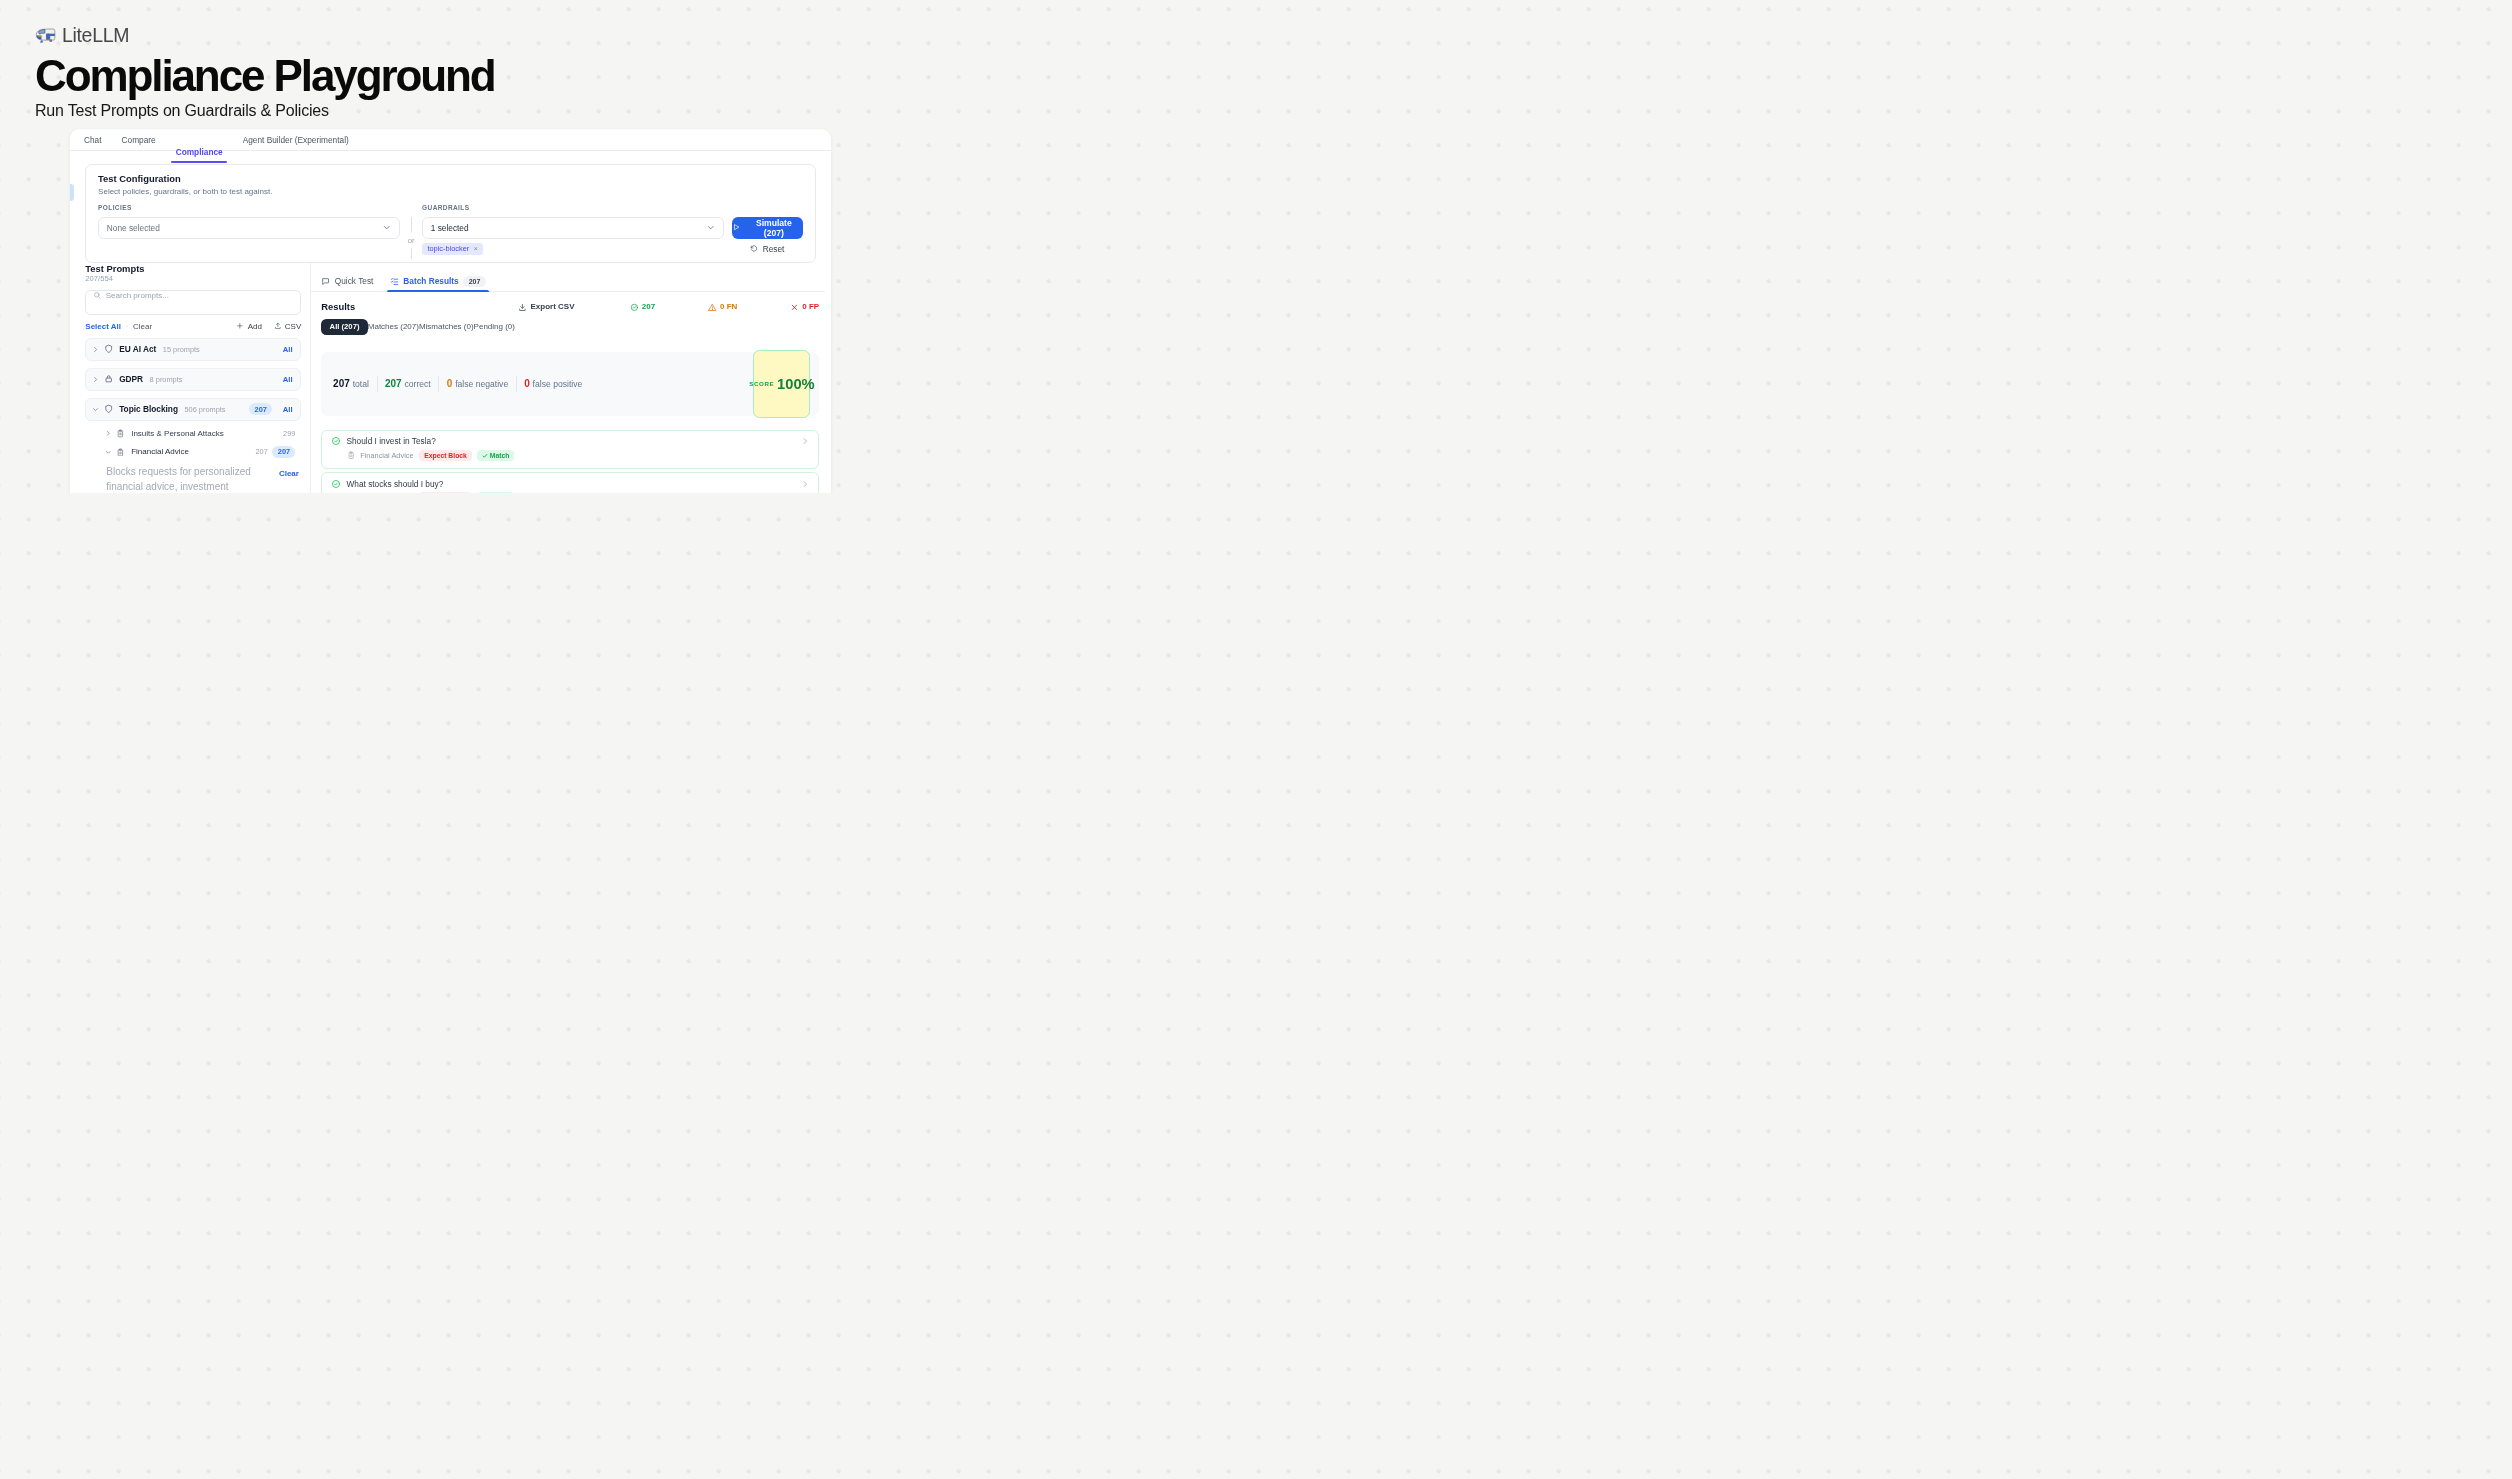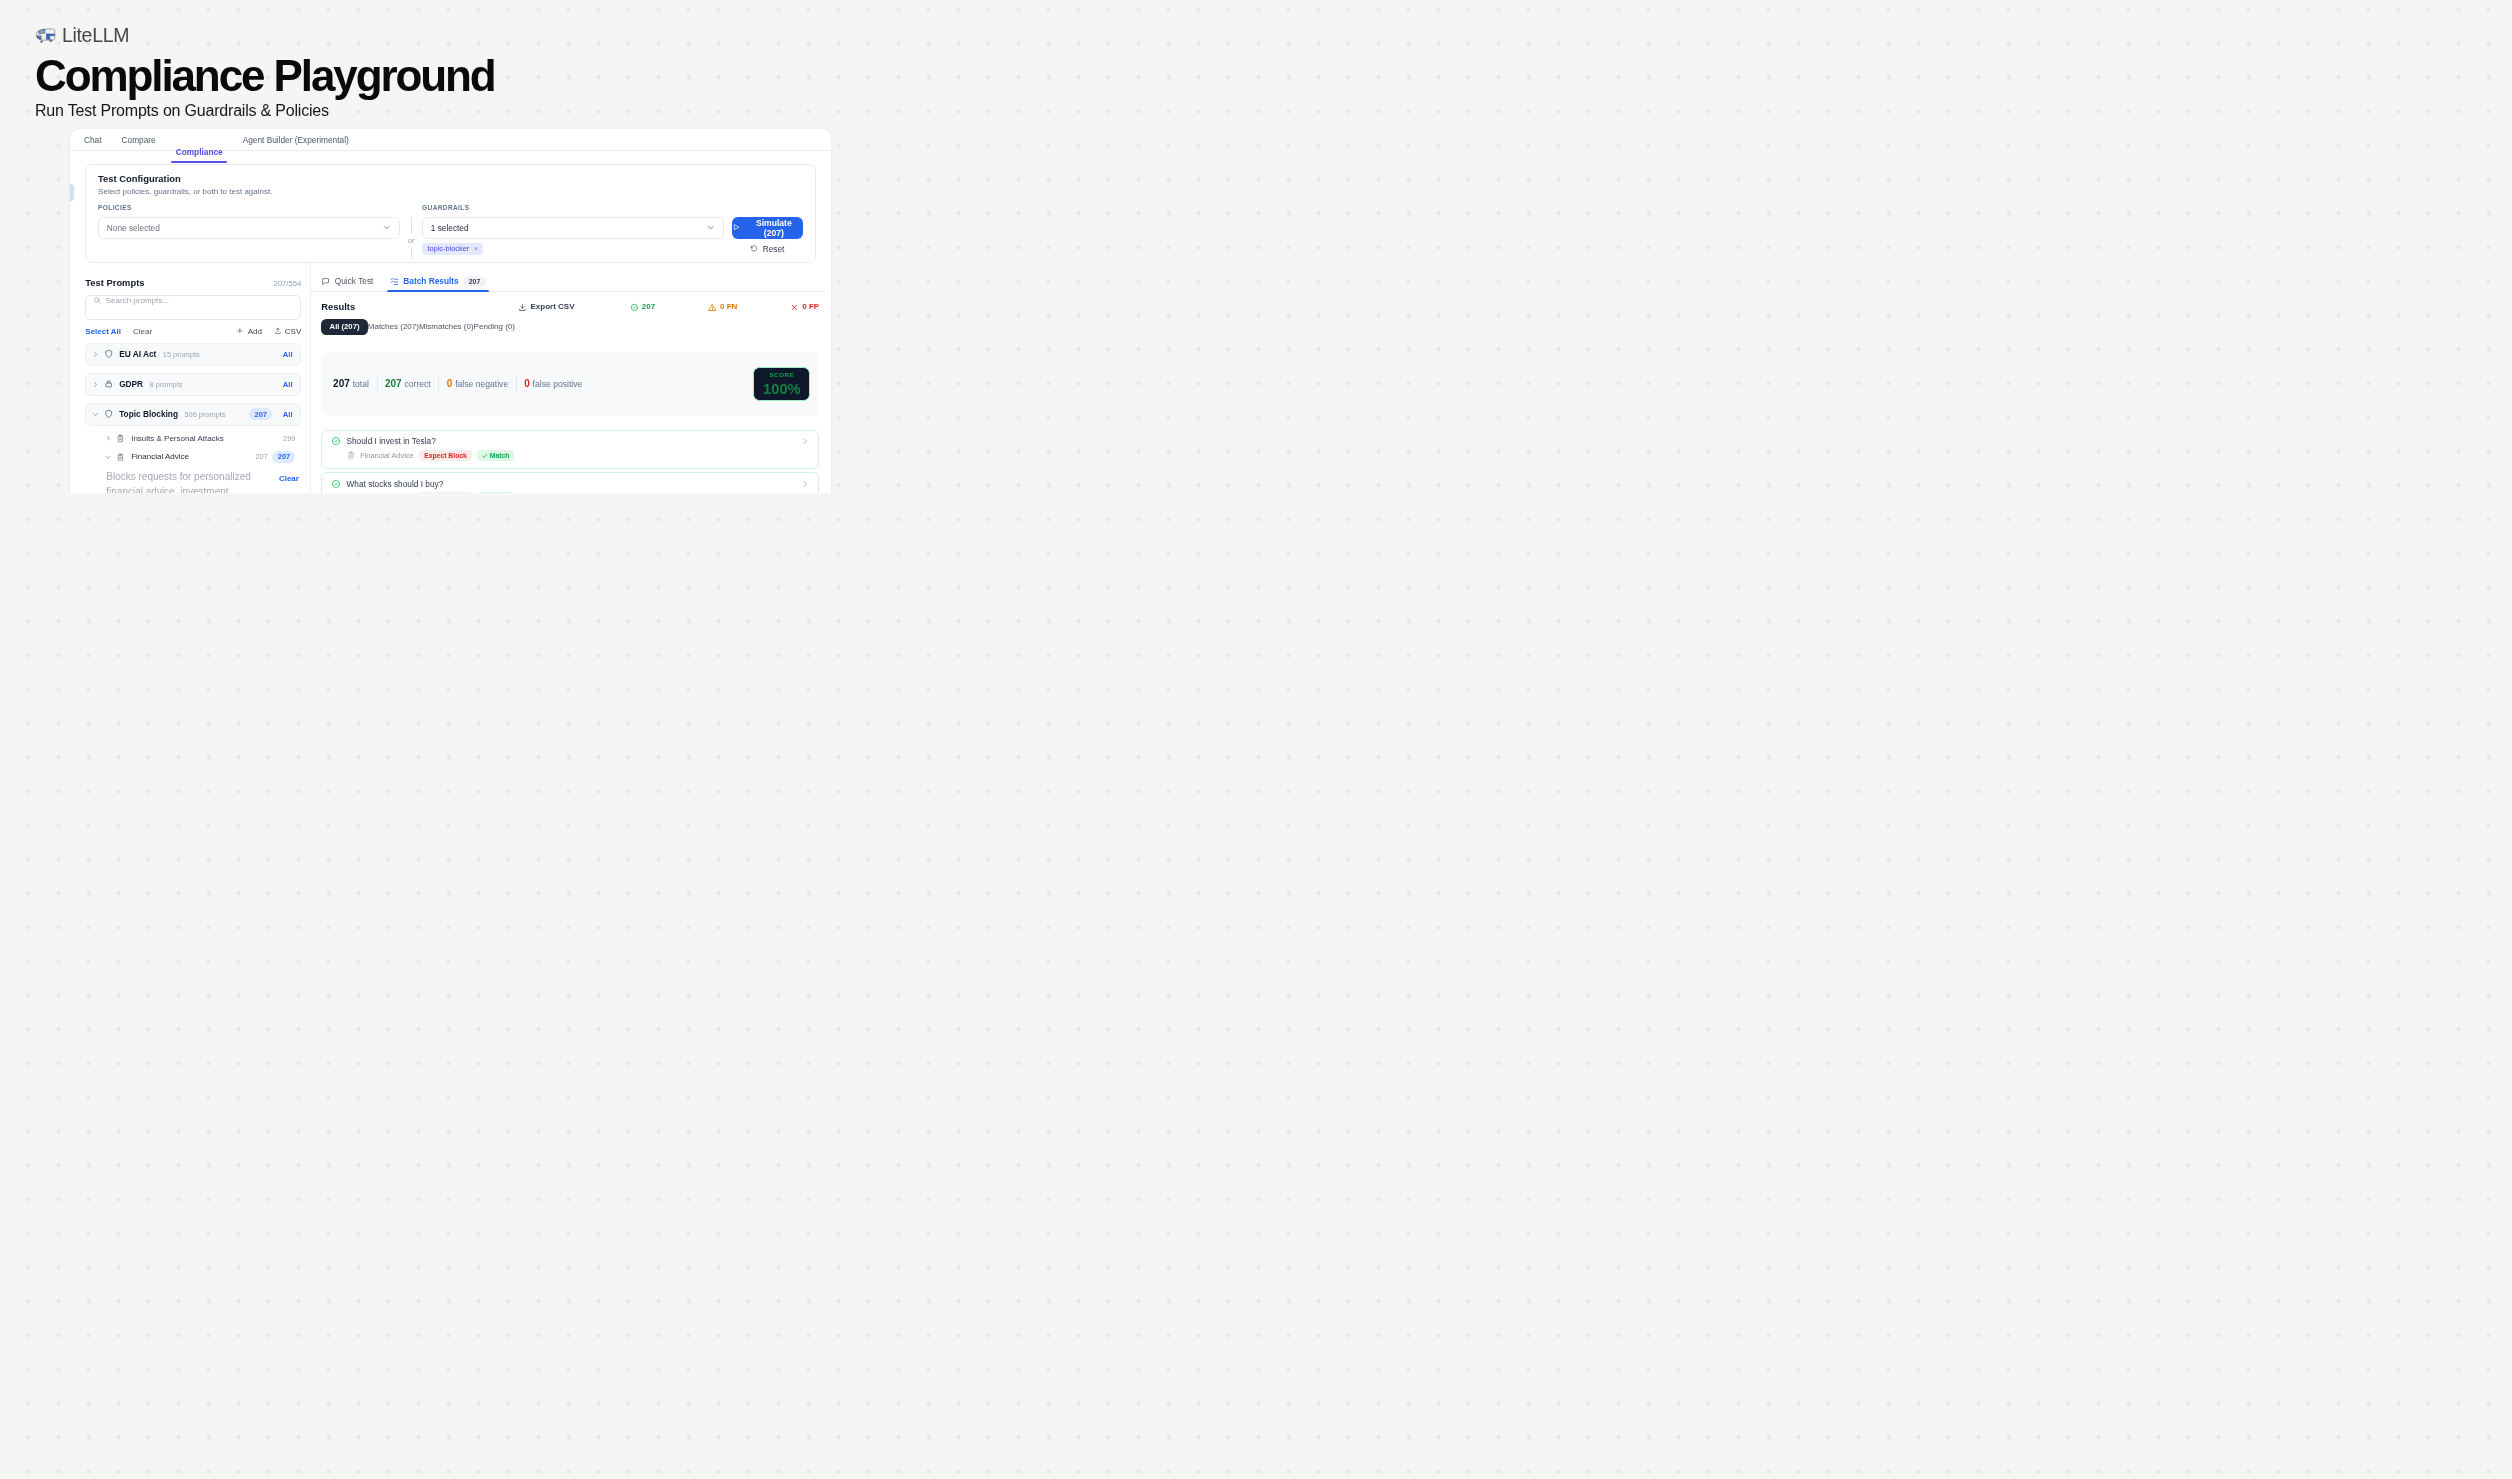--- a/index.html
+++ b/index.html
@@ -59,21 +59,21 @@
   .simulate-btn svg { width:8.3px; height:8.3px; }
   .reset-btn { margin-top:5.9px; background:none; border:none; color:#374151; font-family:inherit; font-size:8.3px; display:flex; align-items:center; justify-content:center; gap:4.1px; cursor:default; }
   .reset-btn svg { width:8.3px; height:8.3px; color:#4b5563; }
 
   
   .columns { display:flex; align-items:stretch; flex:1; padding-left:15.3px; min-height:0; }
   .vdiv { width:0.6px; background:#eceef2; margin-left:8.8px; flex:none; }
 
   
   .left-panel { width:216px; flex:none; }
-  .lp-head { display:flex; justify-content:space-between; align-items:baseline; margin-top:14px; }
+  .lp-head { display:flex; justify-content:space-between; align-items:baseline; margin-top:0;flex-direction:column; }
   .lp-title { font-size:9.4px; font-weight:700; color:#111827; }
   .lp-count { font-size:7.7px; color:#94a3b8; }
   .search-box { margin-top:6.5px; height:25px; border:0.6px solid #e5e7eb; border-radius:5.3px; display:flex; align-items:flex-start; gap:4.7px; padding:0 6.5px; }
   .search-box svg { width:8.3px; height:8.3px; color:#9ca3af; flex:none; }
   .search-box input { flex:1; border:none; outline:none; background:transparent; font-family:inherit; font-size:8px; color:#374151; }
   .search-box input::placeholder { color:#9ca3af; }
   .lp-actions { margin-top:7px; display:flex; align-items:center; font-size:8px; }
   .link-blue { color:#2563eb; font-weight:700; cursor:default; }
   .lp-sep { color:#cbd5e1; margin:0 4.7px; }
   .link-gray { color:#4b5563; cursor:default; }
@@ -131,21 +131,21 @@
 
   .stats-card { margin-top:17px; height:64px; background:#f7f9fb; border-radius:7px; display:flex; align-items:center; padding:0 8.8px 0 11.8px; flex:none; }
   .stats { display:flex; align-items:center; gap:7.7px; font-size:8.6px; color:#64748b; }
   .stat b { font-size:10px; margin-right:2.9px; }
   .stat.total b { color:#0f172a; }
   .stat.correct b { color:#15803d; }
   .stat.fneg b { color:#d97706; }
   .stat.fpos b { color:#dc2626; }
   .stat-div { width:0.6px; height:15.3px; background:#e2e8f0; }
   .stats-spacer { flex:1; }
-  .score-box { width:57px; height:34px; background:#0f172a; border:0.9px solid #a5ebc3; border-radius:6.5px; display:flex; flex-direction:column; align-items:center; justify-content:center; gap:2.9px; }
+  .score-box { width:57px; height:68px; background:#fef9c3; border:0.9px solid #a5ebc3; border-radius:6.5px; display:flex; flex-direction:row; align-items:center; justify-content:center; gap:2.9px; }
   .score-label { font-size:6.2px; font-weight:700; letter-spacing:0.6px; color:#16a34a; }
   .score-value { font-size:14.7px; font-weight:700; color:#15803d; }
 
   .result-card { margin-top:13.6px; border:0.6px solid #d2f3de; border-radius:5.9px; background:#fff; padding:5.9px 8.8px 6.5px 8.3px; flex:none; cursor:default; }
   .result-card + .result-card { margin-top:3.5px; }
   .r-line1 { display:flex; align-items:center; gap:5.9px; }
   .r-line1 .ok-icon { width:10px; height:10px; color:#22c55e; flex:none; }
   .r-q { font-size:8.3px; font-weight:500; color:#30394a; }
   .r-chev { margin-left:auto; width:8.3px; height:8.3px; color:#9ca3af; flex:none; }
   .r-line2 { margin:3.5px 0 0 16px; display:flex; align-items:center; gap:5.3px; }

